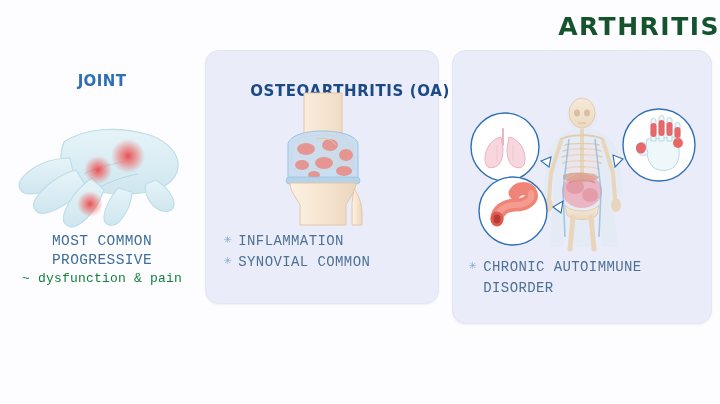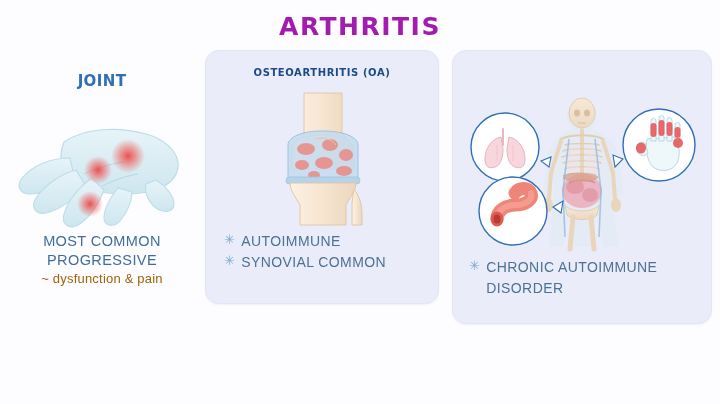--- a/index.html
+++ b/index.html
@@ -11,26 +11,26 @@
     position:relative;
   }
   #stage{
     position:absolute;inset:0;
     width:720px;height:404px;
     background:#fdfdff;
   }
   
   .title{
     position:absolute;top:12px;left:0;width:720px;
-    text-align:center;
+    text-align:right;
     font-family:"DejaVu Sans", sans-serif;
     font-weight:bold;
     font-size:25px;
     letter-spacing:1.5px;
-    color:#a21caf;
+    color:#14532d;
   }
   
   .col-left{
     position:absolute;left:4px;top:56px;width:196px;height:250px;
   }
   .panel{
     position:absolute;
     background:#eaedf9;
     border:1px solid #e1e5f4;
     border-radius:14px;
@@ -41,37 +41,37 @@
 
   .head{
     font-family:"DejaVu Sans", sans-serif;
     font-weight:bold;
     color:#1c4a86;
     text-align:center;
     letter-spacing:.6px;
     line-height:1.12;
   }
   .head-left{ font-size:15px; color:#2f6fb5; letter-spacing:.4px; }
-  .head-oa{ position:absolute;left:0;top:16px;width:100%;font-size:10px; }
+  .head-oa{ position:absolute;left:0;top:32px;width:100%;font-size:15px;padding-left:28px; }
   .head-ra{ position:absolute;left:0;top:14px;width:100%;font-size:15px; }
 
   .body-text{
-    font-family:Liberation Sans, sans-serif;
+    font-family:Liberation Mono, monospace;
     color:#4c7096;
     letter-spacing:.4px;
     line-height:1.26;
   }
   .left-caption{
     position:absolute;left:0;top:176px;width:100%;
     text-align:center;font-size:14.5px;color:#3f6d9c;
     line-height:1.28;
   }
   .left-sub{
     display:block;margin-top:2px;
-    font-size:13px;color:#a16207;letter-spacing:.2px;
+    font-size:13px;color:#15803d;letter-spacing:.2px;
   }
   .bullets{
     position:absolute;left:18px;width:204px;
     font-size:14px;line-height:1.5;
   }
   .bullets-oa{ top:180px; }
   .bullets-ra{ top:206px; left:16px; width:236px; }
   .bullet{ display:flex;align-items:flex-start;gap:6px; }
   .star{ color:#7fa8cf;font-size:13px;line-height:1.45;flex:0 0 auto; }
   .btext{ flex:1 1 auto; }
@@ -174,21 +174,21 @@
 
         <path d="M96 96 C102 104 104 112 104 122 L104 132 L94 132 L94 110 Z" fill="url(#bone)" stroke="#e2c7a8" stroke-width="1"></path>
 
         <path d="M58 46 C66 44 74 46 78 52" fill="none" stroke="#e2c7a8" stroke-width="1"></path>
       </svg>
     </div>
 
     <div class="bullets bullets-oa body-text">
       <div class="bullet">
         <span class="star">✳</span>
-        <span class="btext">AUTOIMMUNE</span>
+        <span class="btext">INFLAMMATION</span>
       </div>
       <div class="bullet">
         <span class="star">✳</span>
         <span class="btext">SYNOVIAL COMMON</span>
       </div>
     </div>
   </div>
 
   <div class="panel panel-ra">
 

